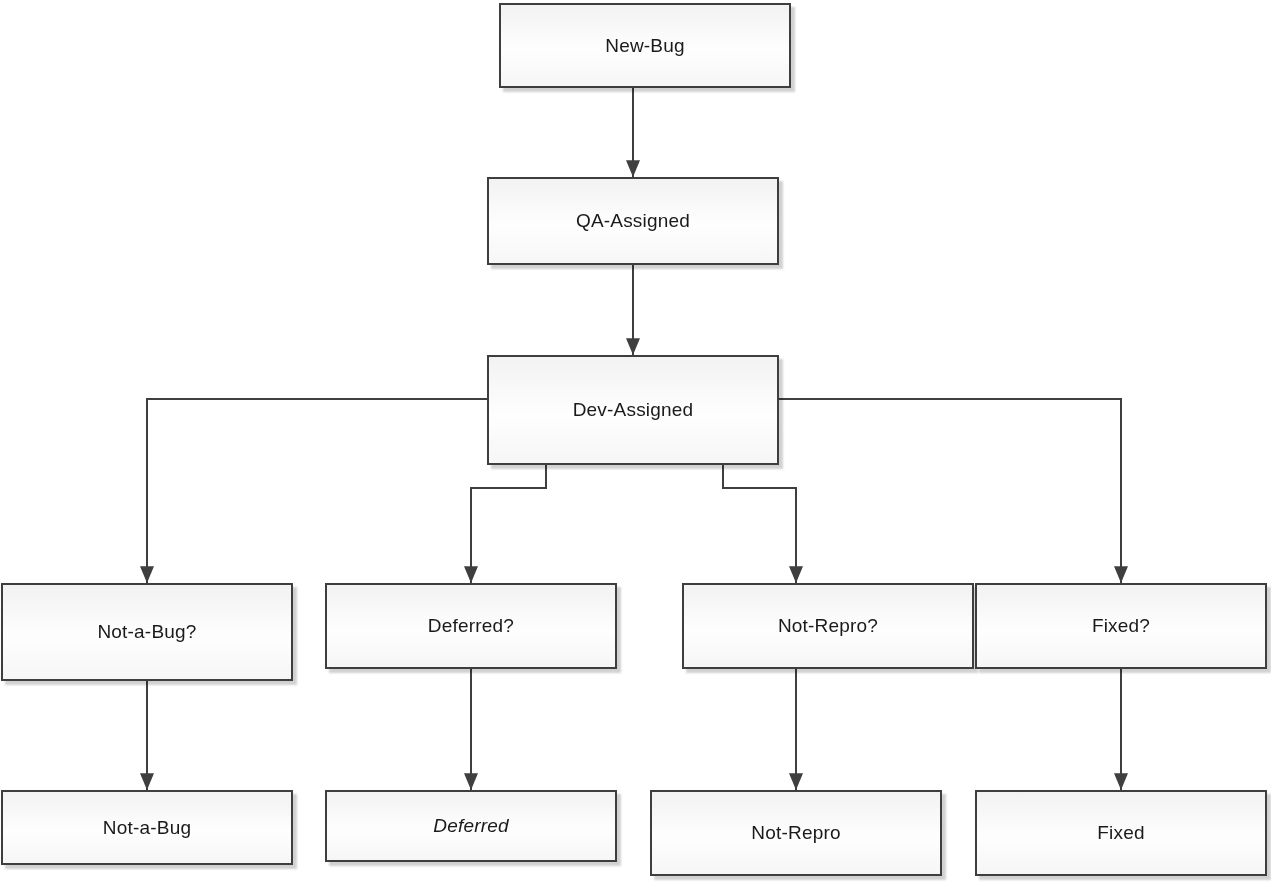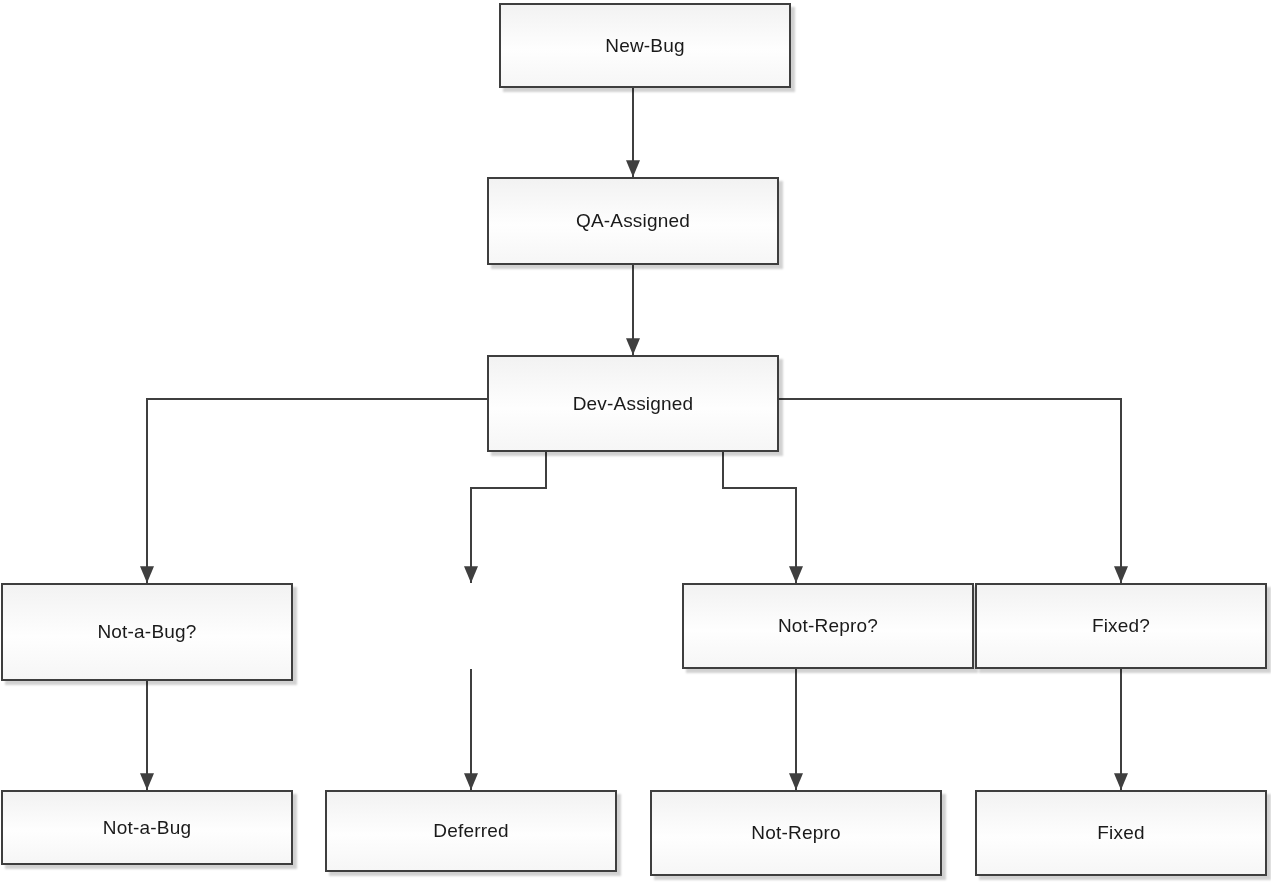--- a/index.html
+++ b/index.html
@@ -78,36 +78,39 @@
         <path d="M 1121 669 V 790" class="edge" marker-end="url(#arrowhead)"></path>
       </g>
   </svg>
   <div class="node-layer" id="node-layer">
       <div class="node" style="left: 487px; top: 3px; width: 292px; height: 85px; margin-left: 12px;">
         <span class="node-label">New-Bug</span>
       </div>
       <div class="node" style="left: 487px; top: 177px; width: 292px; height: 88px;">
         <span class="node-label">QA-Assigned</span>
       </div>
-      <div class="node" style="left: 487px; top: 355px; width: 292px; height: 97px;">
+      <div class="node" style="left: 487px; top: 355px; width: 292px; height: 110px;">
         <span class="node-label">Dev-Assigned</span>
       </div>
       <div class="node" style="left: 1px; top: 583px; width: 292px; height: 98px;">
         <span class="node-label">Not-a-Bug?</span>
+      </div>
+      <div class="node" style="left: 325px; top: 583px; width: 292px; height: 86px;">
+        <span class="node-label">Deferred?</span>
       </div>
       <div class="node" style="left: 682px; top: 583px; width: 292px; height: 86px;">
         <span class="node-label">Not-Repro?</span>
       </div>
       <div class="node" style="left: 975px; top: 583px; width: 292px; height: 86px;">
         <span class="node-label">Fixed?</span>
       </div>
       <div class="node" style="left: 1px; top: 790px; width: 292px; height: 75px;">
         <span class="node-label">Not-a-Bug</span>
       </div>
-      <div class="node" style="left: 325px; top: 790px; width: 292px; height: 82px;">
+      <div class="node" style="left: 325px; top: 790px; width: 292px; height: 72px; font-style: italic;">
         <span class="node-label">Deferred</span>
       </div>
       <div class="node" style="left: 650px; top: 790px; width: 292px; height: 86px;">
         <span class="node-label">Not-Repro</span>
       </div>
       <div class="node" style="left: 975px; top: 790px; width: 292px; height: 86px;">
         <span class="node-label">Fixed</span>
       </div>
     </div>
 </div>

